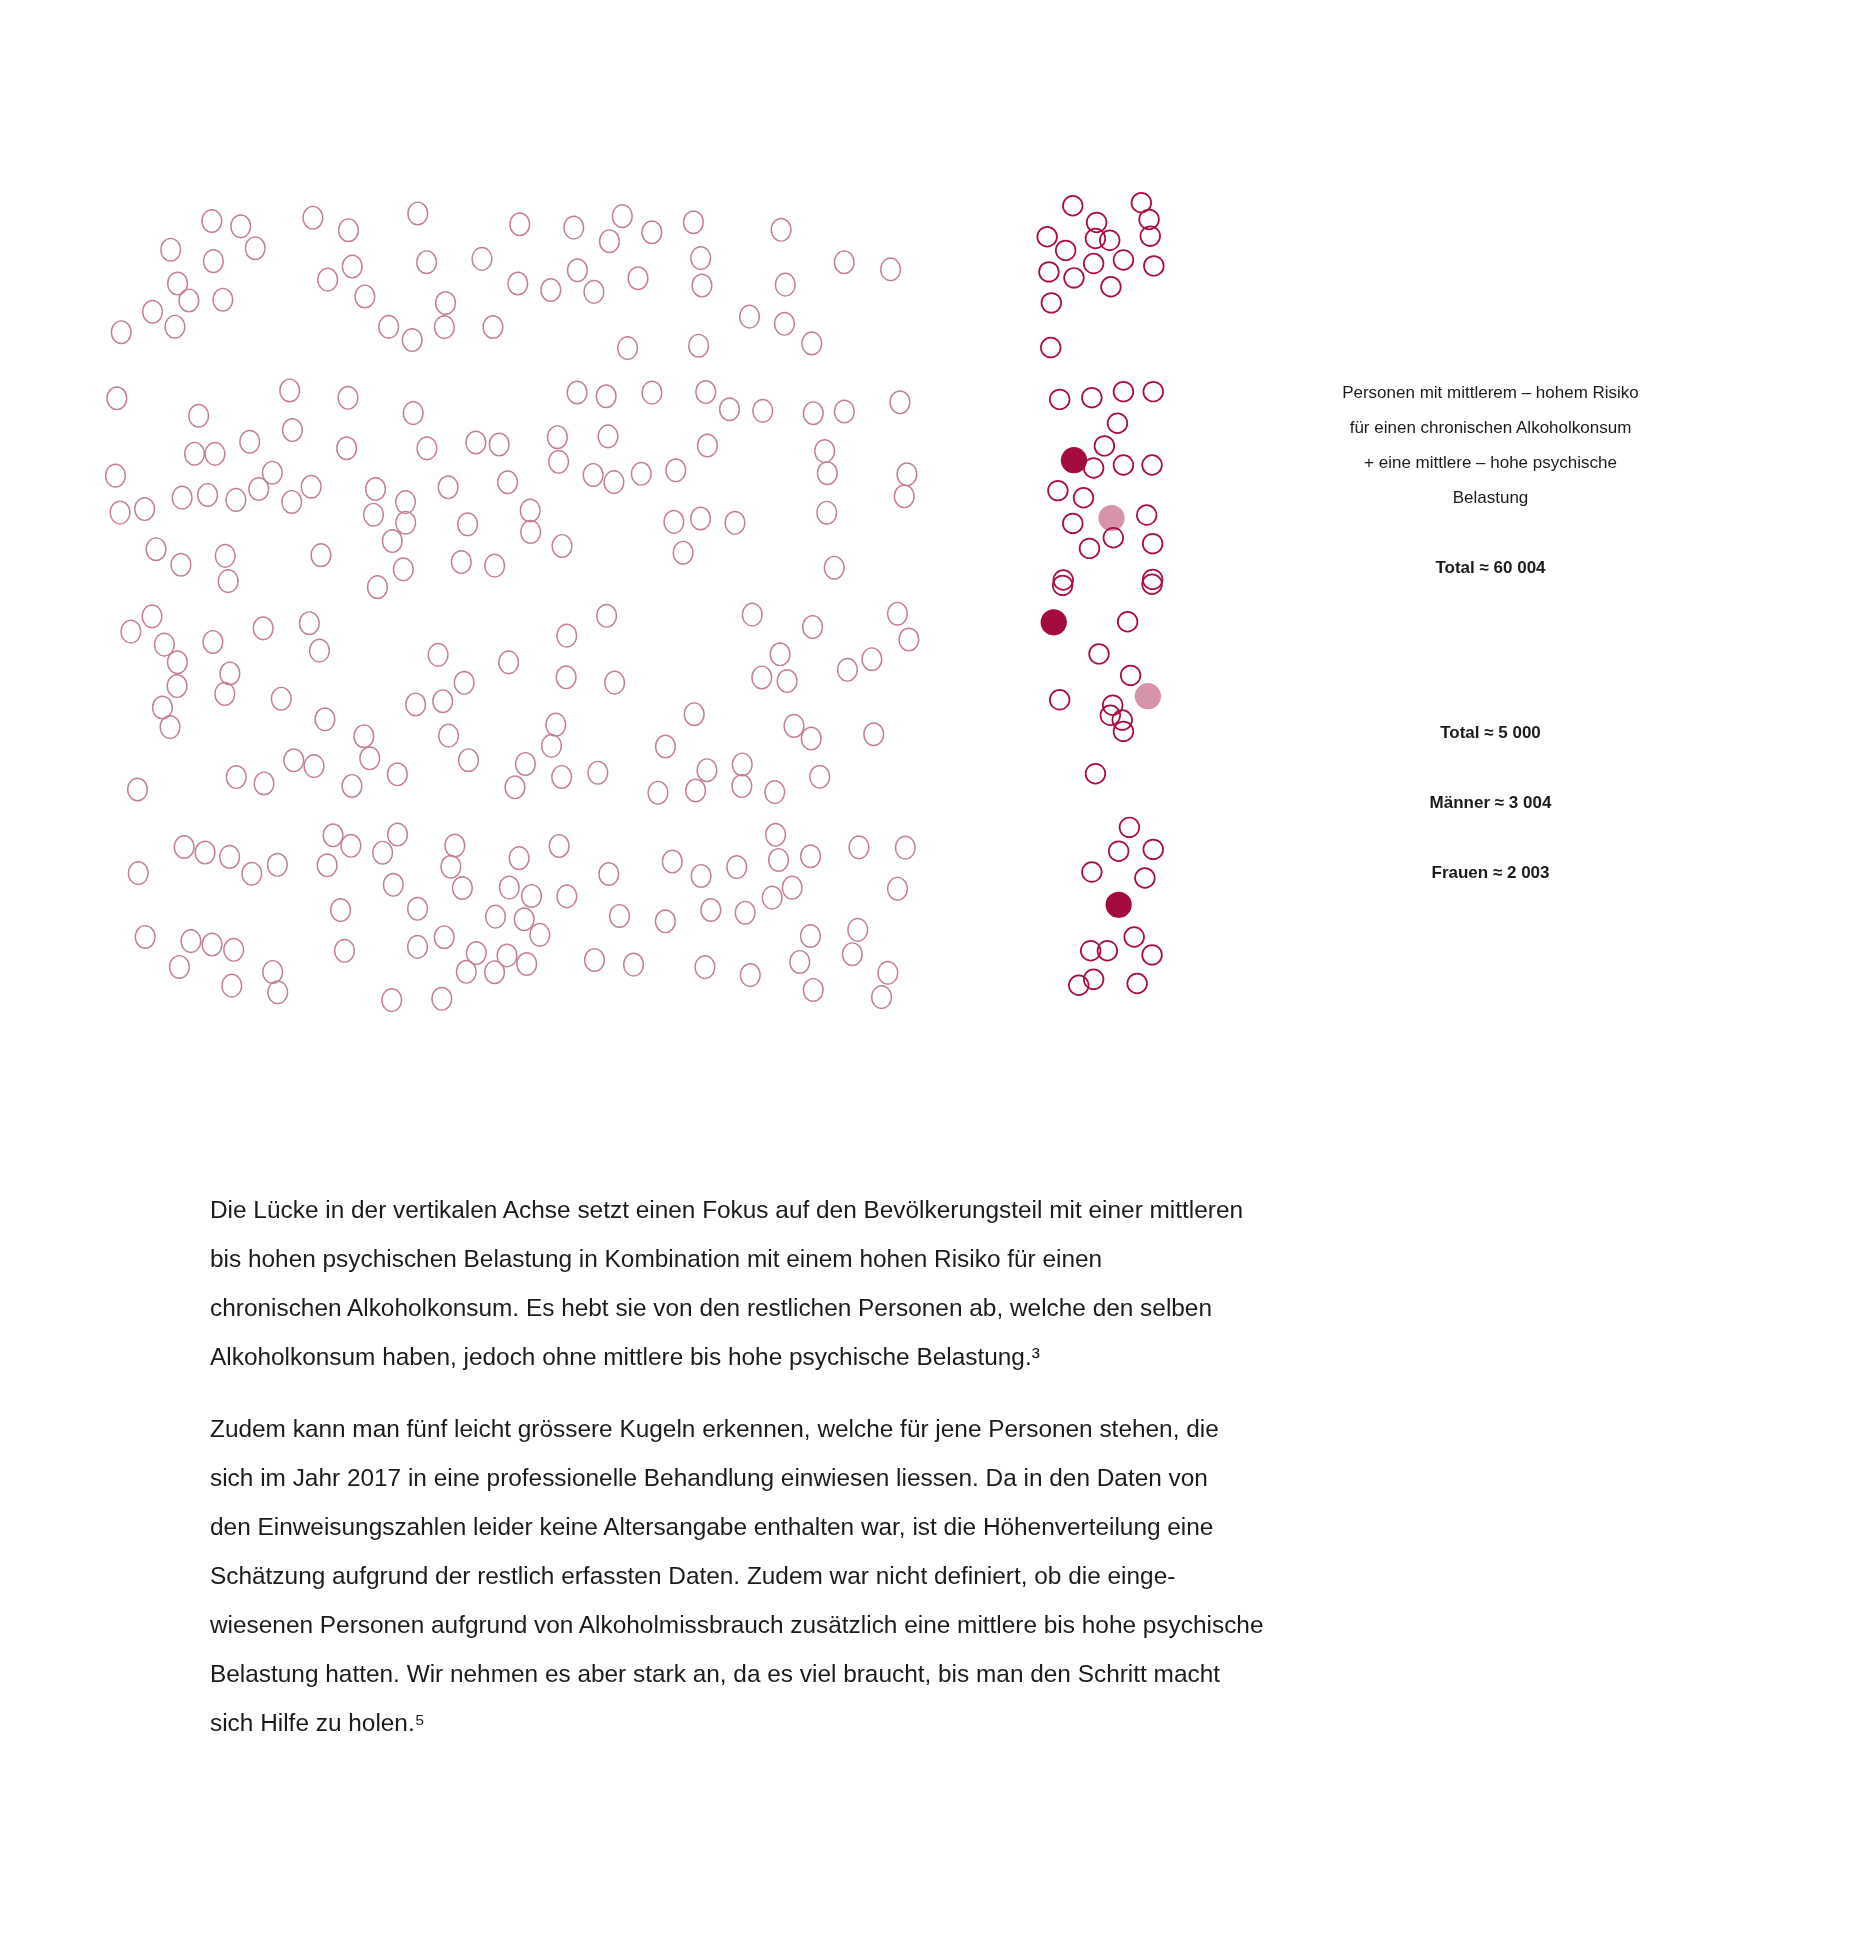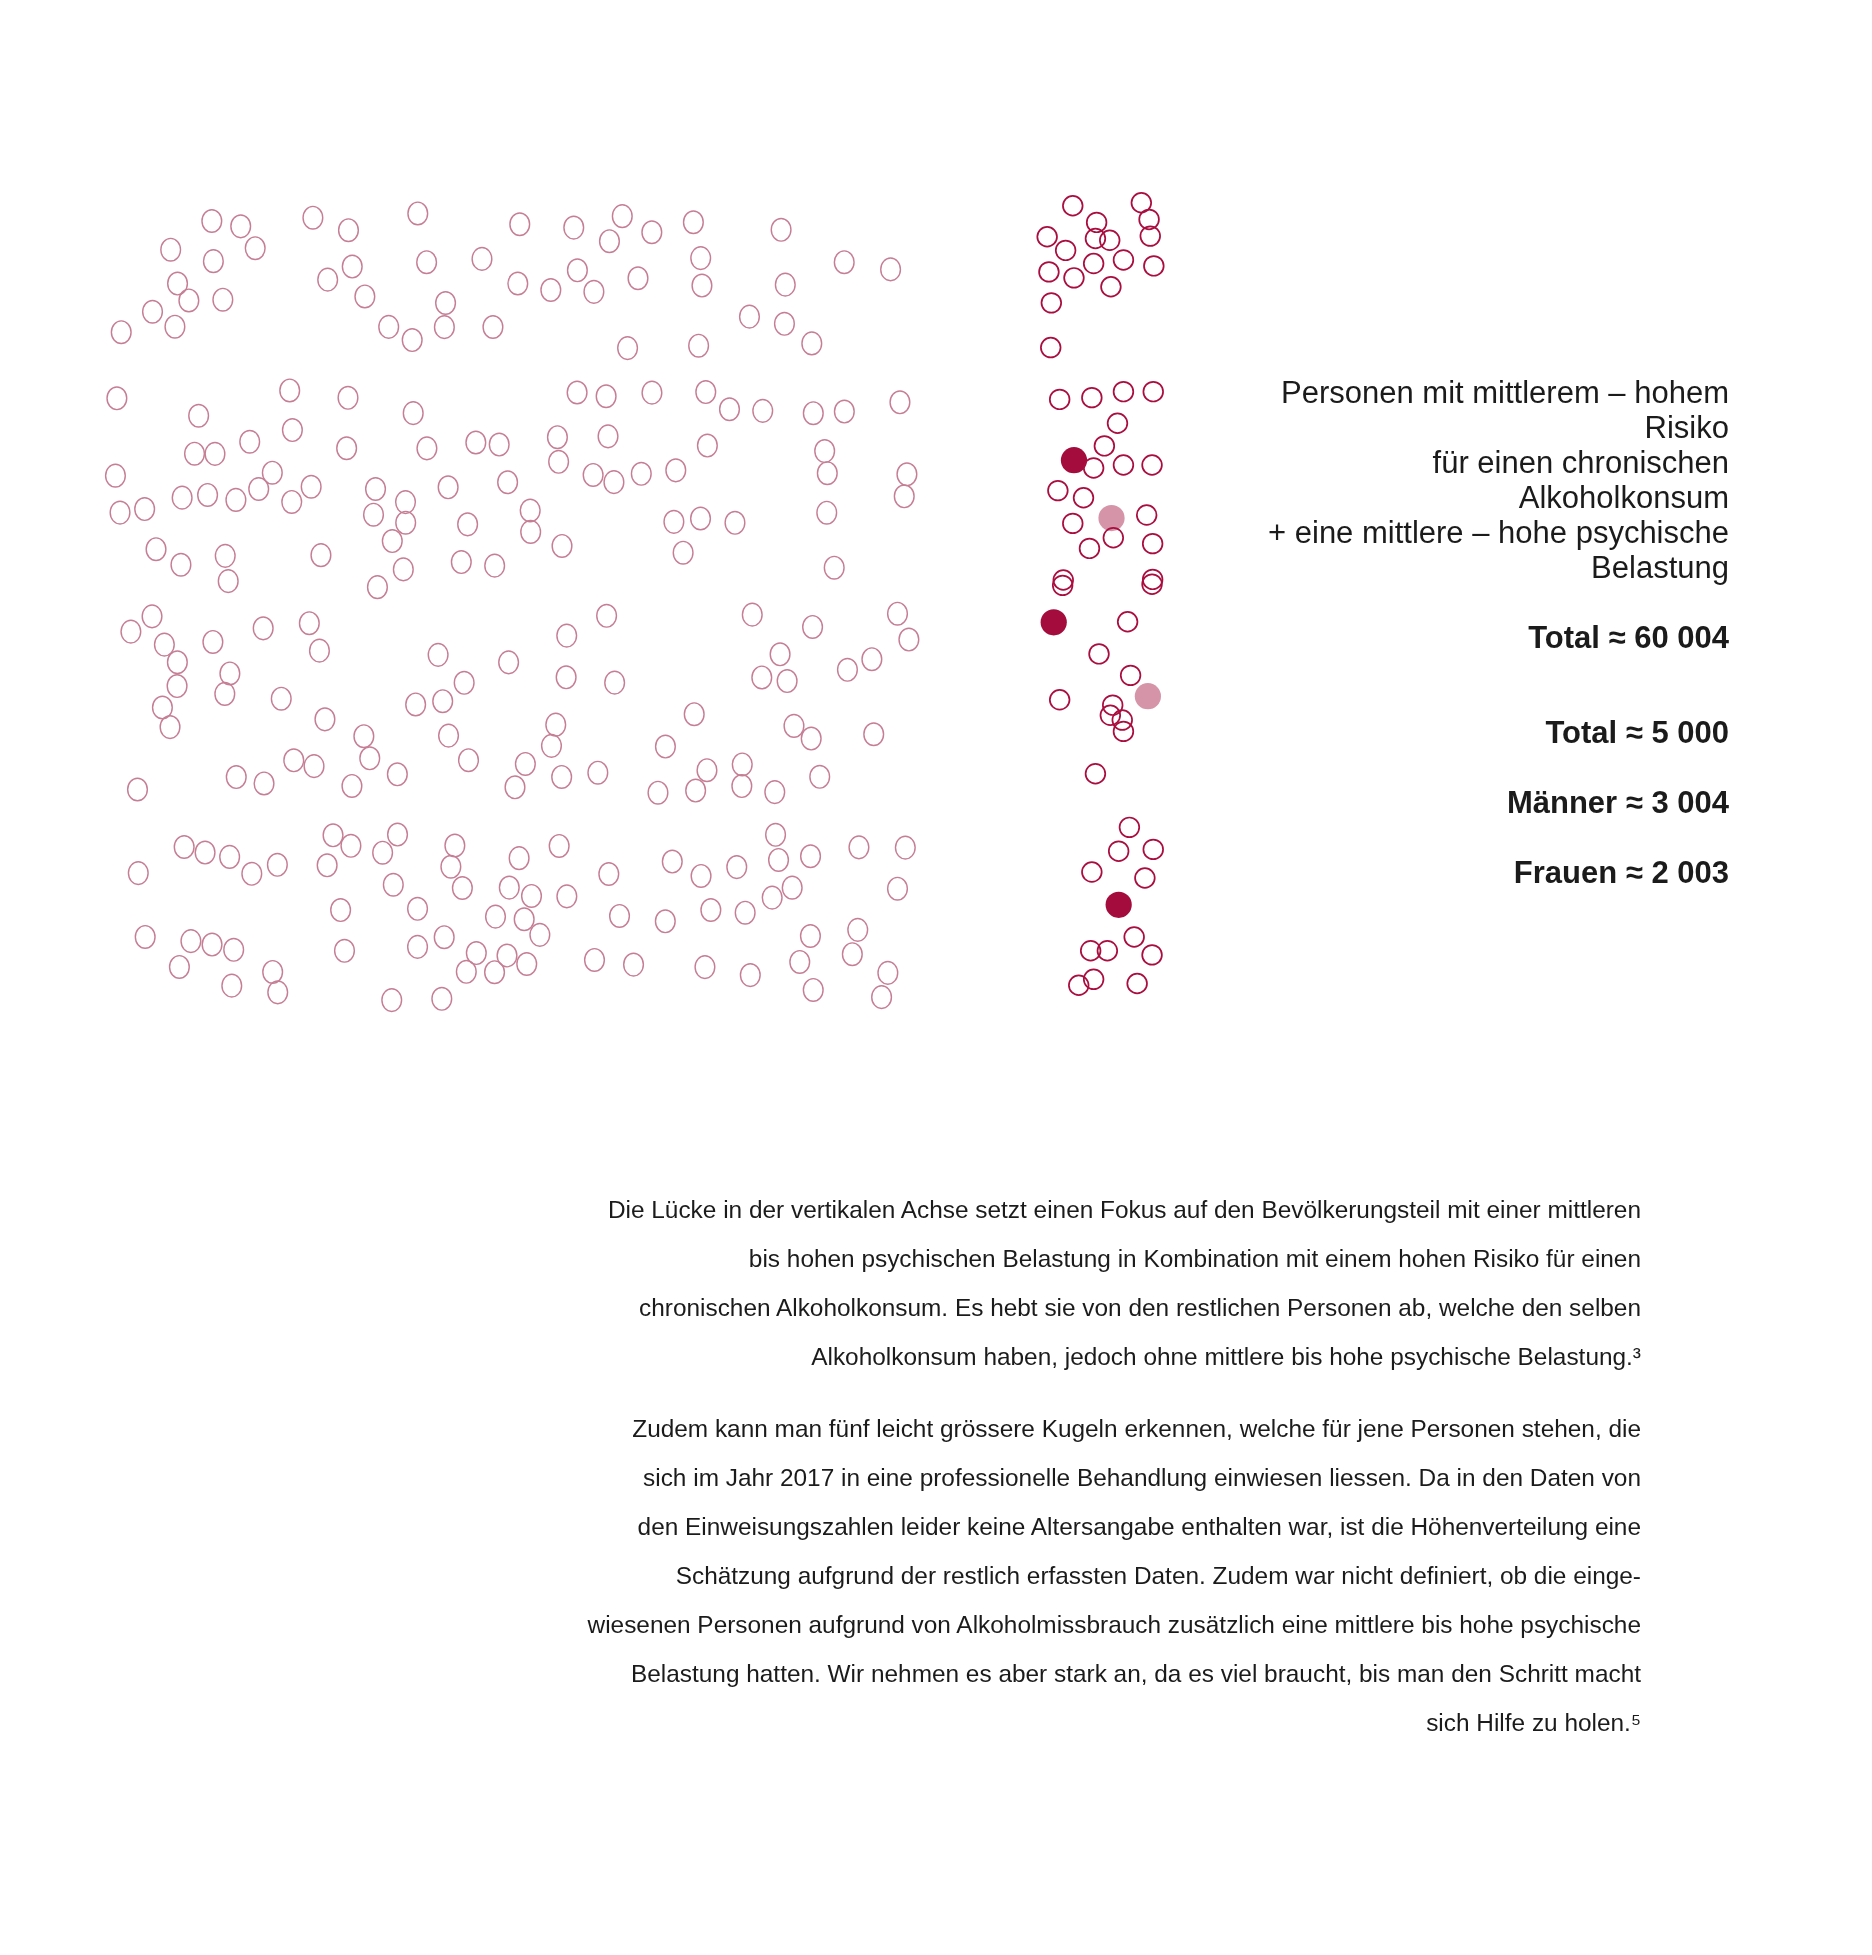--- a/index.html
+++ b/index.html
@@ -8,33 +8,33 @@
     width:1872px;height:1955px;
     background:#ffffff;
     font-family:"Liberation Sans",sans-serif;
     color:#1b1b1b;
     overflow:hidden;
   }
   svg.plot{position:absolute;left:0;top:0;}
   .legend{
     position:absolute;
     left:1252px;width:477px;
-    text-align:right;
-    font-size:31px;line-height:35px;
+    text-align:center;
+    font-size:17px;line-height:35px;
     white-space:pre-line;
   }
   .legend-risk{top:340px;}
   .legend-treatment{top:680px;}
   .legend .bold{font-weight:700;white-space:pre-line;}
   .bodytext{
     position:absolute;
     left:210px;top:1185px;width:1431px;
     font-size:24.4px;line-height:49px;
   }
-  .bodytext p{margin:0;white-space:pre-line;text-align:right;}
+  .bodytext p{margin:0;white-space:pre-line;}
   .bodytext p + p{margin-top:22.7px;}
 </style>
 </head>
 <body>
 
 <div class="page">
 
   <svg class="plot" id="plot" width="1872" height="1073" viewBox="0 0 3141 1800">
       <ellipse cx="868.8" cy="475.5" rx="16.5" ry="19" fill="none" stroke="#c67e95" stroke-width="2.4"></ellipse>
       <ellipse cx="996.5" cy="489.5" rx="16.5" ry="19" fill="none" stroke="#c67e95" stroke-width="2.4"></ellipse>

